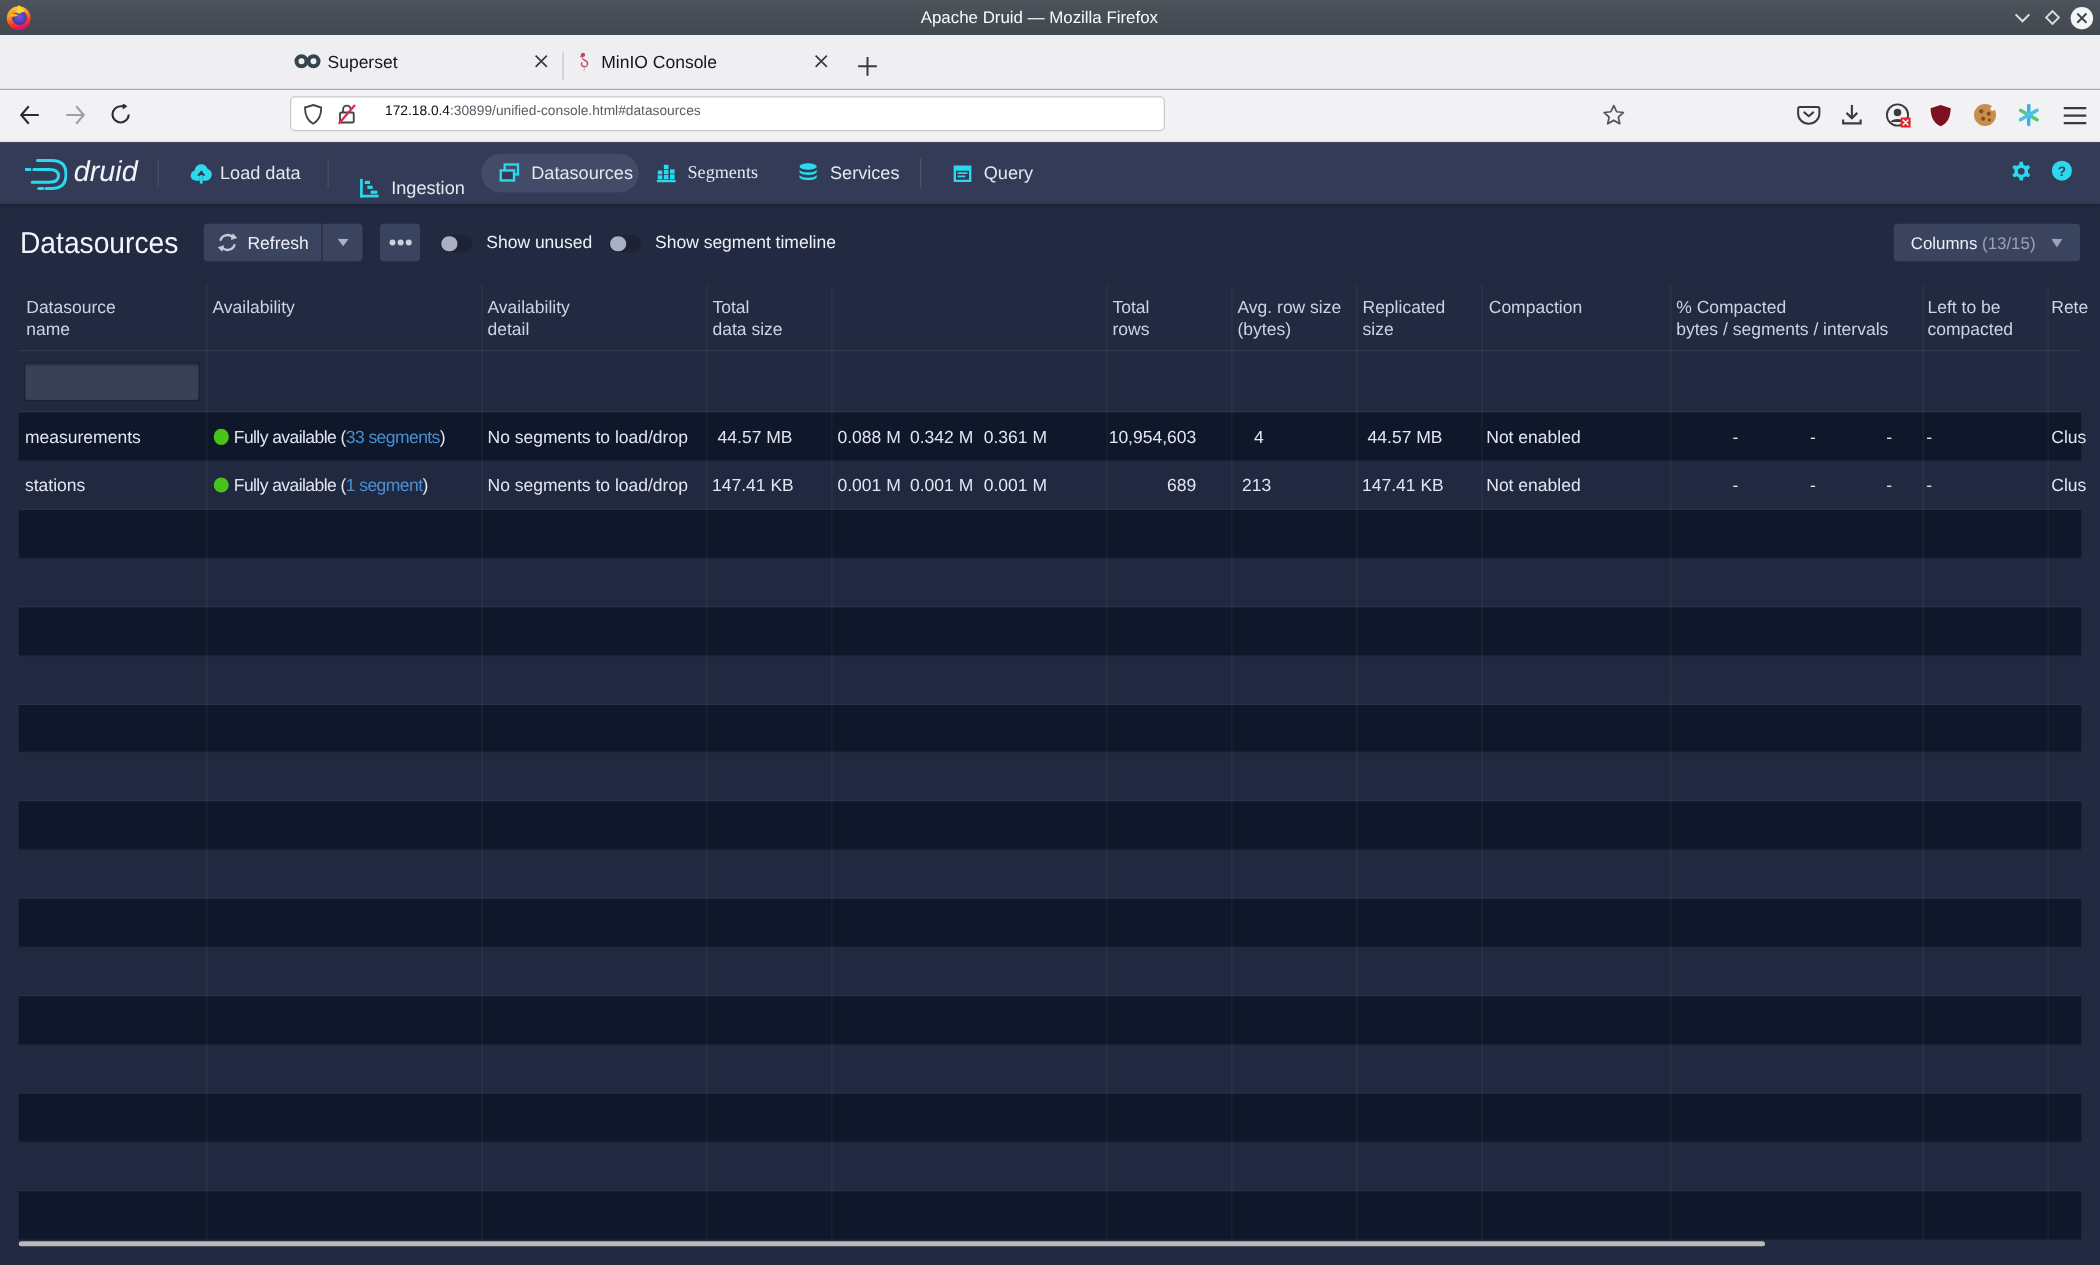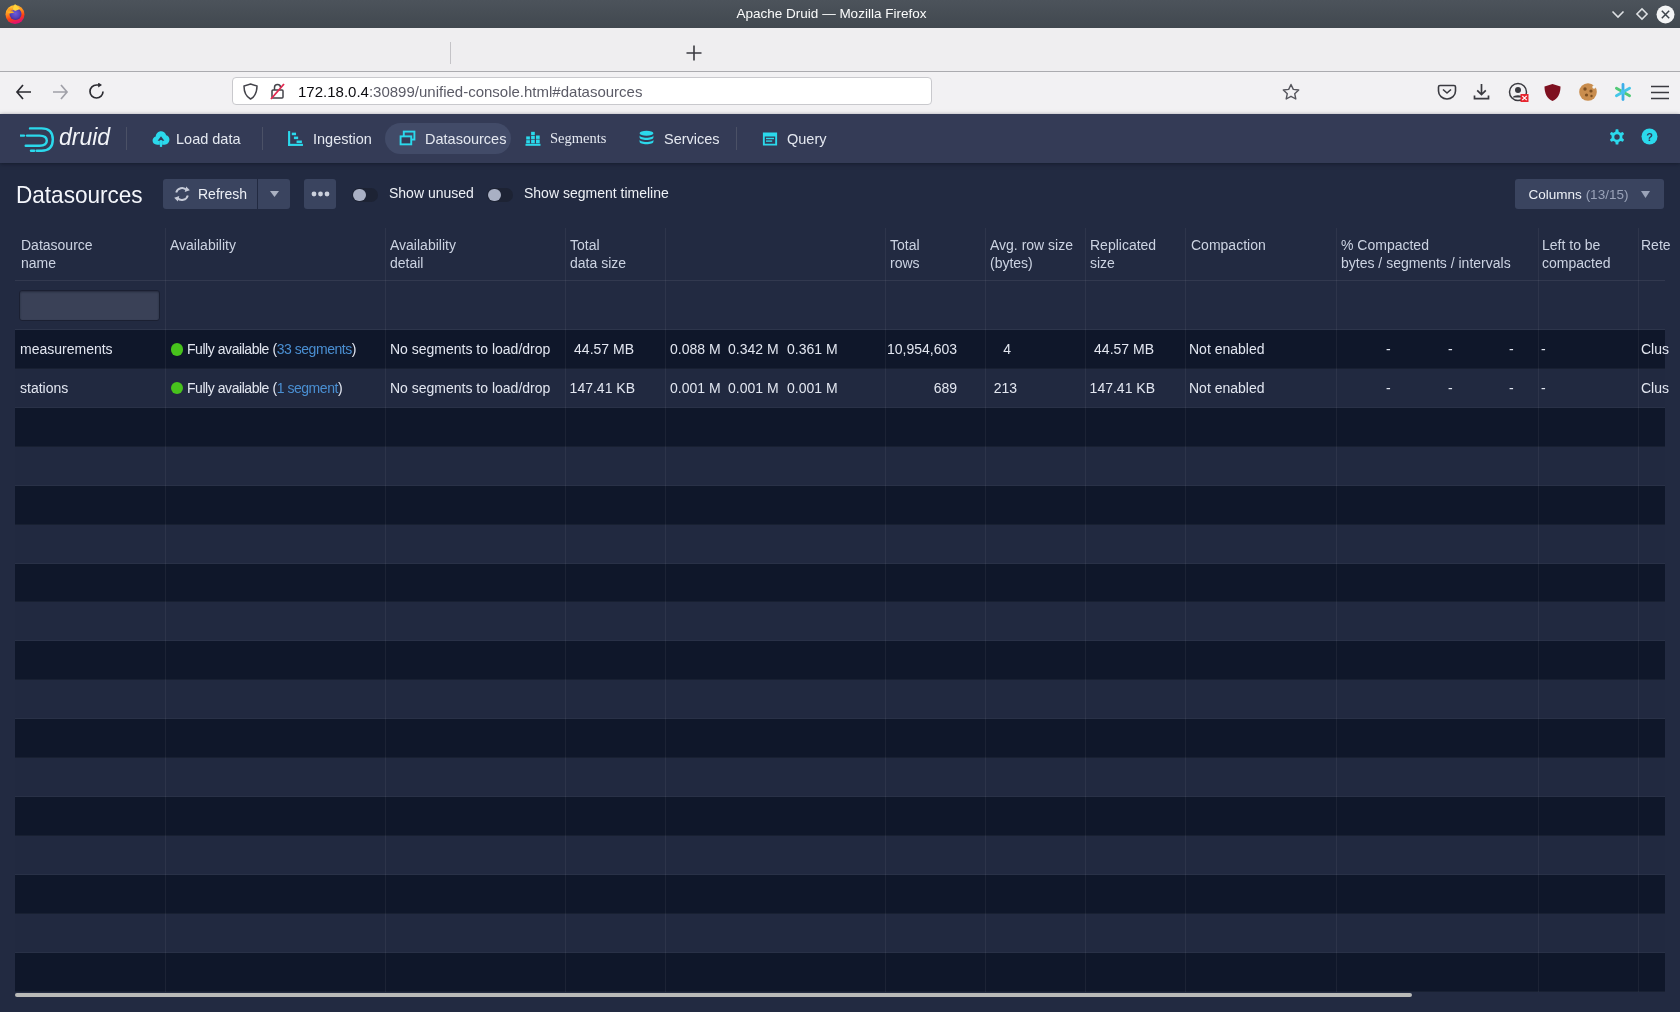--- a/index.html
+++ b/index.html
@@ -17,21 +17,21 @@
   border-bottom:1px solid #ababaf; }
 .tab { position:absolute; top:4px; height:34px; display:flex; align-items:center; }
 .tab.active { background:#ffffff; border-radius:4px; box-shadow:0 0 3px rgba(0,0,0,0.35); }
 .tab .tlabel { font-size:14px; color:#15141a; }
 .tab .tclose { margin-left:auto; }
 .tabsep { position:absolute; top:14px; width:1px; height:22px; background:#c4c3c7; }
 
 #urlbar { position:absolute; left:0; top:72px; width:1680px; height:42px; background:#f2f1f3; }
 #urlinput { position:absolute; left:232px; top:5px; width:700px; height:28px; background:#ffffff;
   border:1px solid #c9c9cd; border-radius:4px; }
-.urltext { position:absolute; left:65px; top:5px; font-size:15px; color:#5b5b66; white-space:nowrap; }
+.urltext { position:absolute; left:75px; top:5px; font-size:11px; color:#5b5b66; white-space:nowrap; }
 .urltext b { color:#0c0c10; font-weight:normal; }
 
 
 #druid { position:absolute; left:0; top:114px; width:1680px; height:898px; background:#222a41; }
 #dnav { position:absolute; left:0; top:0; width:1680px; height:49px; background:#343b56;
   box-shadow:0 1px 4px rgba(10,14,25,0.5); }
 .navitem { position:absolute; top:0; height:49px; display:flex; align-items:center; gap:9px;
   color:#e4e8f0; font-size:14.5px; }
 .navsep { position:absolute; top:13px; width:1px; height:23px; background:#4b5166; }
 #navpill { position:absolute; left:385px; top:9px; width:126px; height:31px; background:#424b68; border-radius:16px; }
@@ -95,21 +95,45 @@
     <svg class="abs" style="left:1635px; top:7px;" width="14" height="14" viewBox="0 0 14 14">
         <rect x="3.4" y="3.4" width="7.2" height="7.2" transform="rotate(45 7 7)" stroke="#dde0e3" stroke-width="1.5" fill="none"></rect>
       </svg>
     <svg class="abs" style="left:1655.5px; top:4.5px;" width="19" height="19" viewBox="0 0 19 19">
         <circle cx="9.5" cy="9.5" r="9" fill="#f3f4f5"></circle>
         <path d="M5.8 5.8 L13.2 13.2 M13.2 5.8 L5.8 13.2" stroke="#3c434b" stroke-width="1.5"></path>
       </svg>
   </div>
 
   <div id="tabbar">
+    <div class="tab" style="left:226px; width:222px; padding:0 9px;">
+      <svg width="22" height="16" viewBox="0 0 22 16" style="margin-right:5px;">
+        <g fill="none" stroke="#35444e" stroke-width="3.2">
+          <circle cx="6.2" cy="8" r="4"></circle>
+            <circle cx="15.8" cy="8" r="4"></circle>
+        </g>
+      </svg>
+      <span class="tlabel">Superset</span>
+      <svg class="tclose" width="12" height="12" viewBox="0 0 12 12">
+          <path d="M1.5 1.5 L10.5 10.5 M10.5 1.5 L1.5 10.5" stroke="#3a3a40" stroke-width="1.4"></path>
+        </svg>
+    </div>
     <div class="tabsep" style="left:450px;"></div>
+    <div class="tab" style="left:452px; width:222px; padding:0 11px;">
+      <svg width="10" height="15" viewBox="0 0 10 15" style="margin-right:8px;">
+        <circle cx="3.4" cy="1.9" r="1.7" fill="#c0455c"></circle>
+        <path d="M0.6 3.4 L3.2 1 L3.6 3.2 Z" fill="#c0455c"></path>
+        <path d="M2.5 2.6 C2.7 4.4 3.6 4.9 5.2 5.7 C7.3 6.7 8.1 8.3 7.4 10 C6.6 11.8 4.3 12.4 2.8 11.4 C1.4 10.4 1.3 8.5 2.3 7.5 L3.2 8.2 C2.5 9 2.7 10.1 3.7 10.6 C5 11.3 6.3 10.5 6.5 9.3 C6.7 8 5.8 7.2 4.4 6.5 C2.7 5.7 2 4.3 2 2.6 Z" fill="#c0455c"></path>
+        <path d="M4.3 11.8 L4.6 11.8 L4.3 15 L4 15 Z" fill="#c0455c"></path>
+      </svg>
+      <span class="tlabel">MinIO Console</span>
+      <svg class="tclose" width="12" height="12" viewBox="0 0 12 12">
+          <path d="M1.5 1.5 L10.5 10.5 M10.5 1.5 L1.5 10.5" stroke="#3a3a40" stroke-width="1.4"></path>
+        </svg>
+    </div>
     <svg class="abs" style="left:684px; top:15px;" width="20" height="20" viewBox="0 0 20 20">
         <path d="M10 2.5 V17.5 M2.5 10 H17.5" stroke="#3a3a40" stroke-width="1.6"></path>
       </svg>
   </div>
 
   <div id="urlbar">
     <svg class="abs" style="left:15px; top:12px;" width="17" height="16" viewBox="0 0 17 16">
         <path d="M8 1 L2 8 L8 15 M2 8 H16" stroke="#2b2b31" stroke-width="1.7" fill="none"></path>
       </svg>
     <svg class="abs" style="left:52px; top:12px;" width="17" height="16" viewBox="0 0 17 16">
@@ -185,21 +209,21 @@
       <div class="navsep" style="left:126px;"></div>
 
       <div class="navitem" style="left:152px; gap:6px;">
         <svg width="18" height="18" viewBox="0 0 16 16">
             <path fill="#2bd9ec" d="M4.5 13 C2 13 0.5 11.4 0.5 9.3 C0.5 7.5 1.7 6.1 3.3 5.7 C3.6 3.1 5.6 1.2 8 1.2 C10.1 1.2 11.9 2.6 12.6 4.6 C14.3 5 15.5 6.5 15.5 8.4 C15.5 10.9 13.7 13 11.2 13 L9 13 L9 9.5 L11 9.5 L8 5.5 L5 9.5 L7 9.5 L7 13 Z"></path>
             <rect x="7" y="9" width="2" height="6" fill="#2bd9ec"></rect>
           </svg>
         <span>Load data</span>
       </div>
       <div class="navsep" style="left:262px;"></div>
-      <div class="navitem" style="left:287px;">
+      <div class="navitem" style="left:287px;margin-top:12px;">
         <svg width="17" height="17" viewBox="0 0 16 16">
             <g fill="#2bd9ec">
               <rect x="1" y="1" width="2" height="14"></rect>
               <rect x="1" y="13" width="14" height="2"></rect>
               <rect x="4.5" y="2.5" width="4" height="2.4"></rect>
               <rect x="6.5" y="6.2" width="4" height="2.4"></rect>
               <rect x="9" y="9.9" width="5" height="2.4"></rect>
             </g>
           </svg>
         <span>Ingestion</span>

